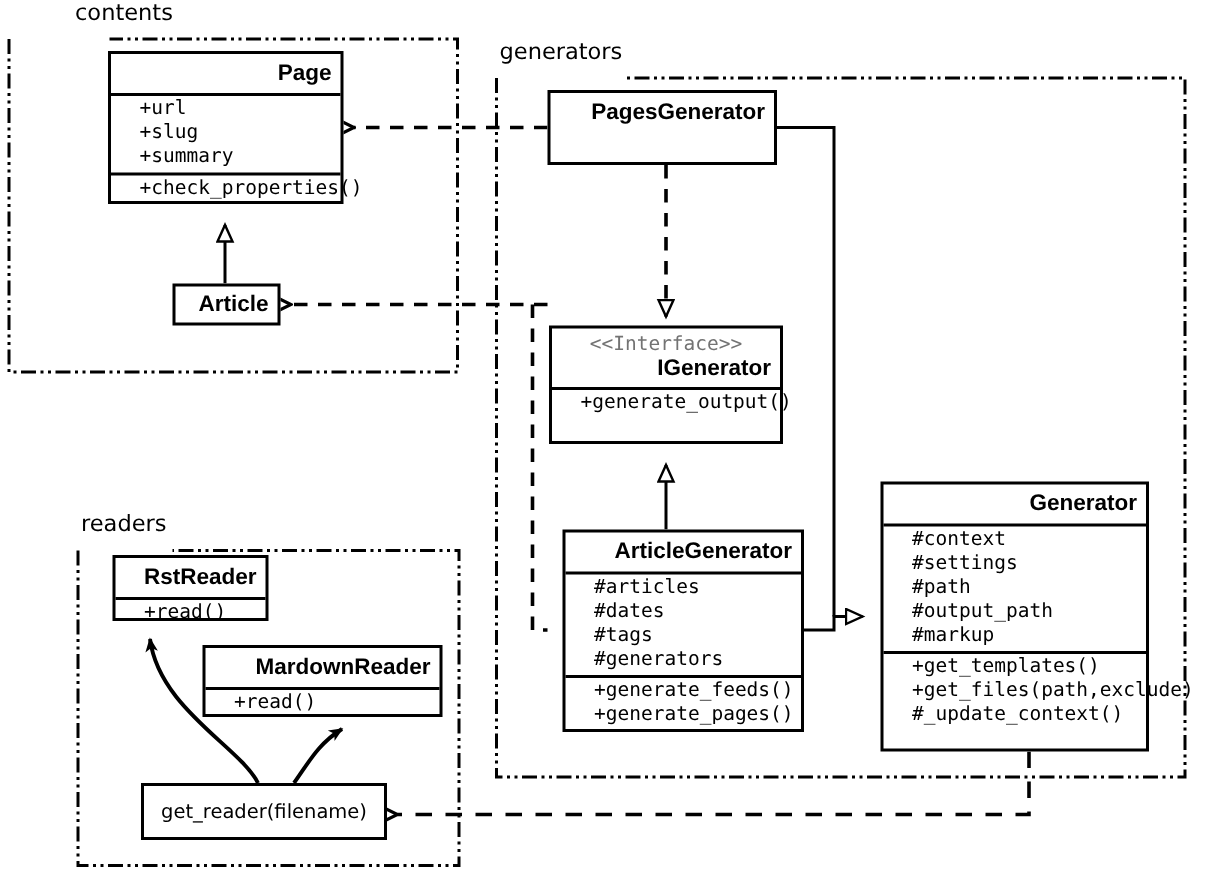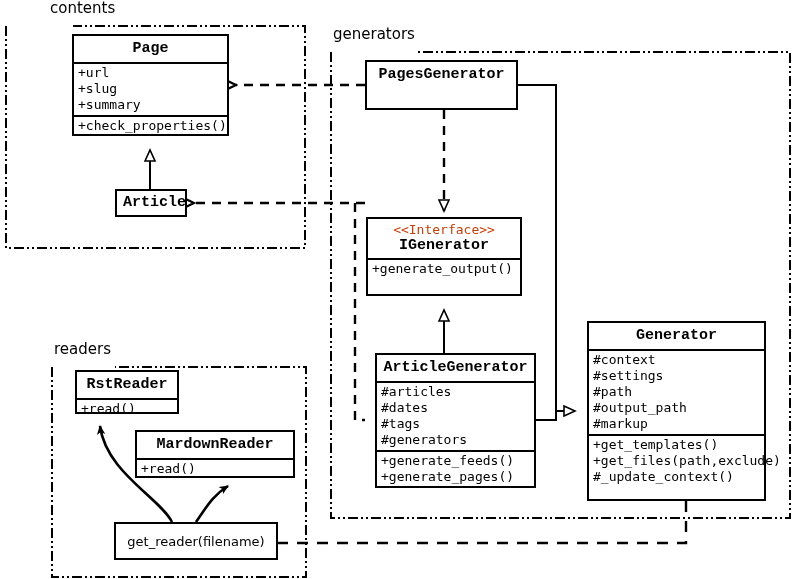--- a/index.html
+++ b/index.html
@@ -35,47 +35,47 @@
 
   
   .cls {
     position: absolute;
     box-sizing: border-box;
     border: 2px solid #000;
     background: #ffffff;
     z-index: 5;
   }
   .cls-name {
-    font-family: Liberation Mono, monospace;
+    font-family: Liberation Sans, sans-serif;
     font-weight: bold;
     font-size: 15px;
-    text-align: center;
+    text-align: right;
     color: #000;
     padding: 4px 6px 5px 6px;
     line-height: 17px;
     white-space: nowrap;
   }
   .cls-stereo {
     font-family: "DejaVu Sans Mono", monospace;
     font-weight: normal;
     font-size: 13px;
     text-align: center;
-    color: #c2410c;
+    color: #737373;
     padding: 3px 6px 0 6px;
     line-height: 15px;
   }
   .cls-sec {
     border-top: 2px solid #000;
     padding: 1px 0 2px 0;
   }
   .cls-sec .row {
     font-family: "DejaVu Sans Mono", monospace;
     font-size: 13px;
     color: #000;
-    padding: 0 2px 0 4px;
+    padding: 0 2px 0 19px;
     line-height: 16px;
     white-space: nowrap;
   }
   .plainbox {
     position: absolute;
     box-sizing: border-box;
     border: 2px solid #000;
     background: #ffffff;
     z-index: 5;
     display: flex;
@@ -216,17 +216,17 @@
     </div>
   </div>
 
   <div class="cls" style="left:135px; top:430px; width:160px; height:48px;">
     <div class="cls-name">MardownReader</div>
     <div class="cls-sec">
       <div class="row">+read()</div>
     </div>
   </div>
 
-  <div class="plainbox" style="left:94px; top:522px; width:164px; height:38px;margin-left:20px;">
+  <div class="plainbox" style="left:94px; top:522px; width:164px; height:38px;">
     <div class="row">get_reader(filename)</div>
   </div>
 
 </div>
 
 </body></html>

